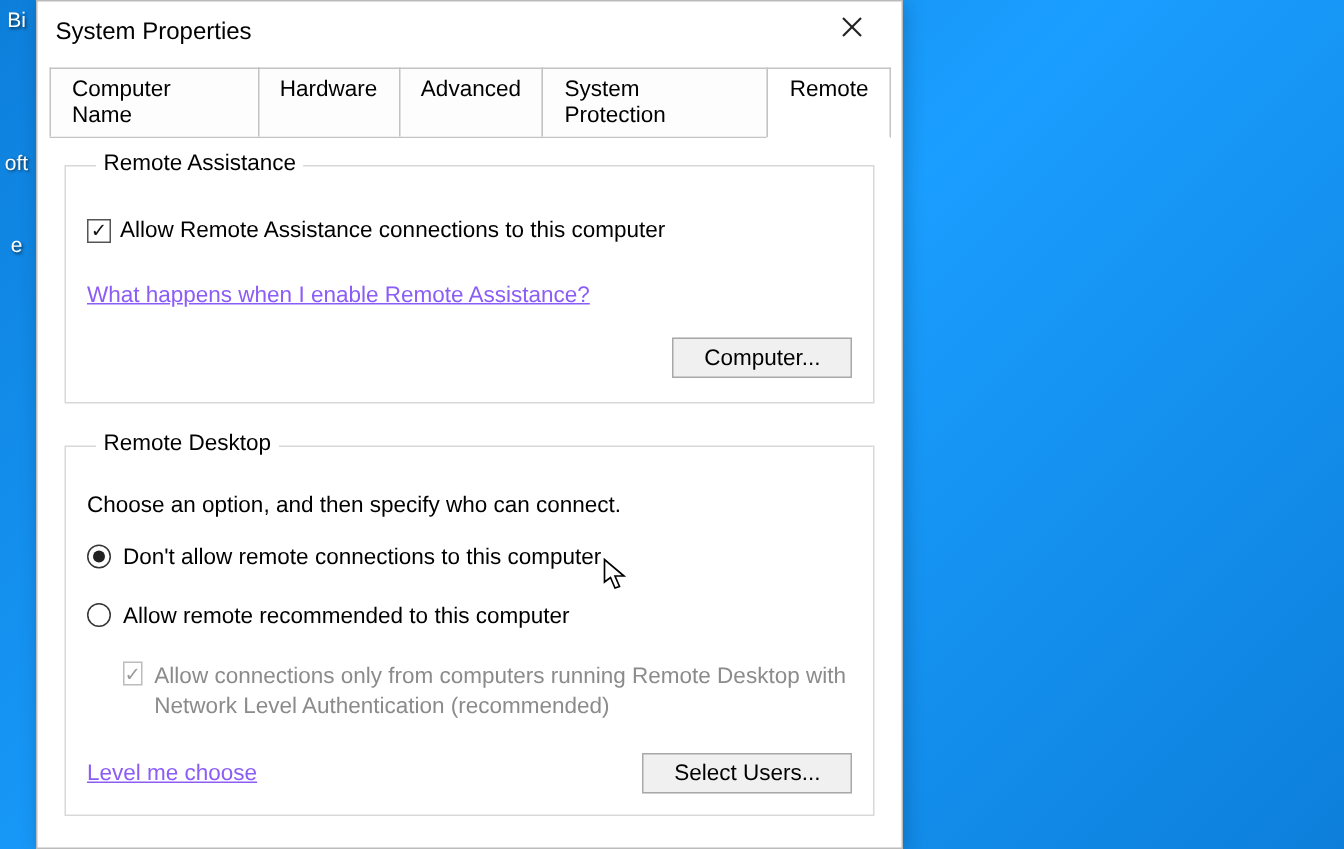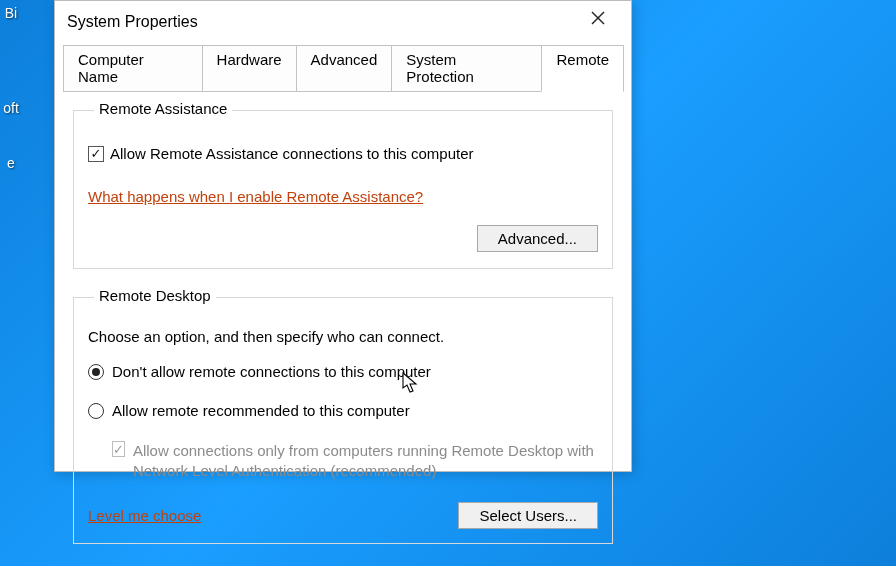--- a/index.html
+++ b/index.html
@@ -26,25 +26,24 @@
     .desktop-icon.icon3 { top: 155px; }
     .desktop-icon .label {
       font-size: 14px;
       text-shadow: 1px 1px 2px rgba(0,0,0,0.6);
     }
     .window {
       position: absolute;
       left: 24px;
       top: 0;
       width: 578px;
-      height: 472px;
+      height: 566px;
       background: #ffffff;
       border: 1px solid #bbb;
       box-shadow: 2px 2px 12px rgba(0,0,0,0.2);
-      margin-left: 30px;
     }
     .titlebar {
       display: flex;
       align-items: center;
       justify-content: space-between;
       padding: 8px 12px 6px 12px;
       height: 40px;
     }
     .titlebar .title {
       font-weight: 400;
@@ -123,21 +122,21 @@
       cursor: pointer;
       font-size: 13px;
       line-height: 1;
       color: #111;
     }
     .checkbox.disabled {
       border-color: #bcbcbc;
       color: #9a9a9a;
     }
     .link {
-      color: #c2410c;
+      color: #8b5cf6;
       text-decoration: underline;
       cursor: pointer;
       font-size: 15px;
       display: inline-block;
     }
     .link-row {
       margin-top: 26px;
     }
     .btn-row {
       text-align: right;
@@ -152,21 +151,21 @@
       cursor: pointer;
       min-width: 118px;
       text-align: center;
     }
     .section-text {
       font-size: 15px;
       margin: 16px 0 18px 0;
     }
     .radio-row {
       display: flex;
-      align-items: flex-end;
+      align-items: flex-start;
       gap: 8px;
       font-size: 15px;
       margin-bottom: 22px;
     }
     .radio {
       width: 16px;
       height: 16px;
       border: 1px solid #333;
       border-radius: 50%;
       display: inline-flex;
@@ -244,21 +243,21 @@
       <div class="checkbox-row first">
         <span class="checkbox">✓</span>
         <span>Allow Remote Assistance connections to this computer</span>
       </div>
 
       <div class="link-row">
         <span class="link">What happens when I enable Remote Assistance?</span>
       </div>
 
       <div class="btn-row">
-        <button class="winbtn">Advanced...</button>
+        <button class="winbtn">Computer...</button>
       </div>
     </div>
 
     <div class="fieldset" style="margin-top:28px; padding-bottom:14px;">
       <span class="legend">Remote Desktop</span>
 
       <div class="section-text">Choose an option, and then specify who can connect.</div>
 
       <div class="radio-row">
         <span class="radio selected">

